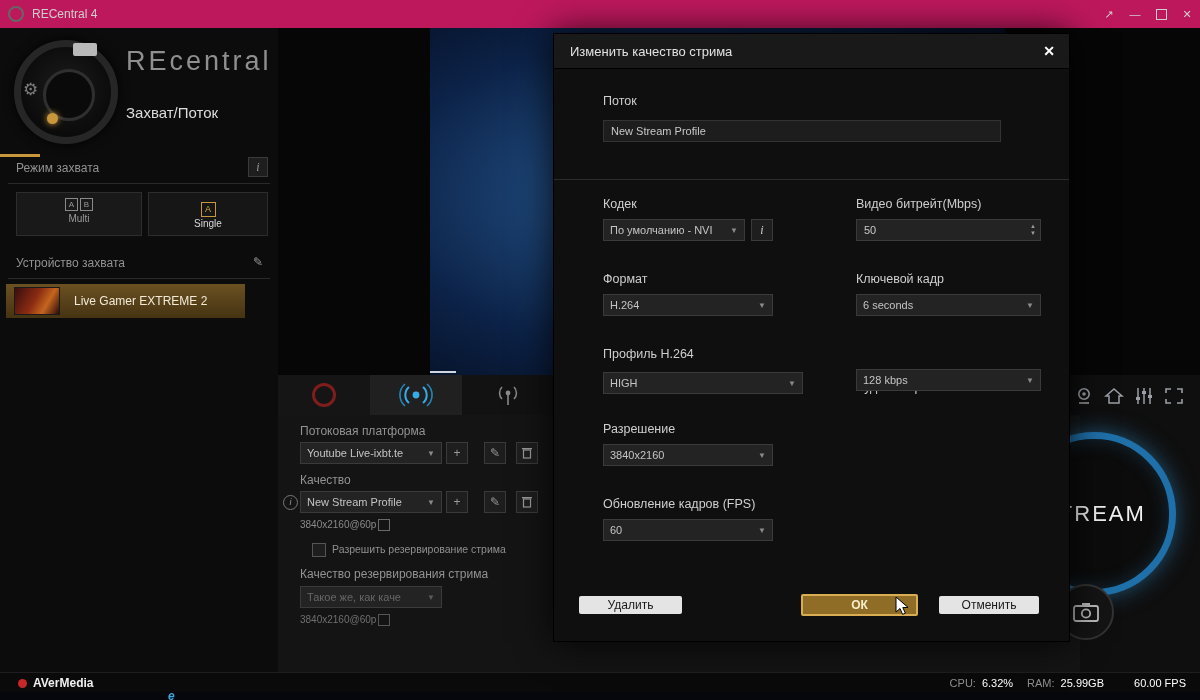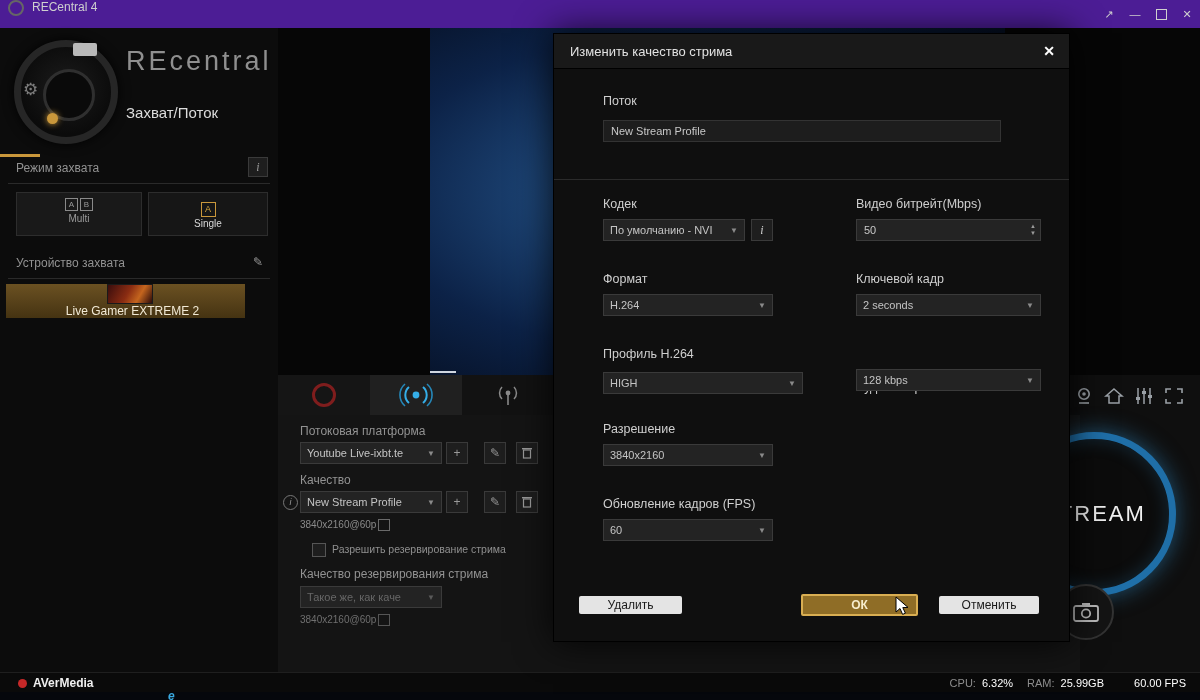--- a/index.html
+++ b/index.html
@@ -15,21 +15,21 @@
   .winbtn{width:26px;height:28px;display:flex;align-items:center;justify-content:center;color:#cfcfcf;font-size:11px;}
   .tab{width:92px;height:40px;display:flex;align-items:center;justify-content:center;}
   .fieldlbl{font-size:12.5px;color:#cfcfcf;}
   .btn-light{background:#e4e4e4;color:#1a1a1a;font-size:12px;display:flex;align-items:center;justify-content:center;height:18px;border-radius:2px;}
   .btn-gold{background:#8f6d26;border:2px solid #d9ae52;color:#f7eccb;font-size:12px;font-weight:bold;display:flex;align-items:center;justify-content:center;height:18px;box-sizing:content-box;border-radius:2px;}
   .icon-sm{color:#9aa0a6;}
 </style>
 </head>
 <body>
 
-<div class="abs" style="left:0;top:0;width:1200px;height:28px;background:#4c1d95;border-bottom:1px solid #000;display:flex;">
+<div class="abs" style="left:0;top:0;width:1200px;height:28px;background:#be185d;border-bottom:1px solid #000;display:flex;align-items:center;">
   <div style="width:12px;height:12px;border-radius:50%;border:2px solid #666;margin-left:8px;"></div>
   <span style="color:#cfcfcf;font-size:12px;margin-left:8px;">RECentral 4</span>
   <div style="margin-left:auto;display:flex;">
     <div class="winbtn">↗</div>
     <div class="winbtn">—</div>
     <div class="winbtn">
       <span style="width:9px;height:9px;border:1px solid #cfcfcf;display:block;"></span>
     </div>
     <div class="winbtn">✕</div>
   </div>
@@ -68,21 +68,21 @@
     </div>
     <div style="font-size:10px;color:#d8d8d8;margin-top:1px;">Single</div>
   </div>
 
   <span class="abs lbl" style="left:16px;top:228px;">Устройство захвата</span>
   <div class="abs sqbtn" style="left:248px;top:224px;width:20px;height:20px;background:transparent;border:none;">
     <span>✎</span>
   </div>
   <div class="abs divider" style="left:8px;top:250px;width:262px;"></div>
 
-  <div class="abs" style="left:6px;top:256px;width:239px;height:34px;background:linear-gradient(#6b5122,#453312);display:flex;align-items:center;flex-direction:column;">
+  <div class="abs" style="left:6px;top:256px;width:239px;height:34px;background:linear-gradient(#6b5122,#453312);display:flex;align-items:center;">
     <div style="width:44px;height:26px;margin-left:8px;background:linear-gradient(120deg,#3a0d0d 0%,#8a2c12 45%,#c4651e 70%,#2a0a0a 100%);border:1px solid #1a1a1a;"></div>
     <span style="font-size:12px;color:#f2ead6;margin-left:14px;">Live Gamer EXTREME 2</span>
   </div>
 </div>
 
 <div class="abs" style="left:278px;top:28px;width:922px;height:347px;background:#060606;">
   <div class="abs" style="left:152px;top:0;width:575px;height:347px;background:radial-gradient(ellipse at 42% 48%, #2d5e93 0%, #1a3f6e 32%, #0c2247 62%, #050e20 100%);"></div>
   <div class="abs" style="left:152px;top:343px;width:26px;height:2px;background:#cfd6e0;"></div>
 </div>
 
@@ -270,21 +270,21 @@
   <div class="abs" style="left:302px;top:185px;width:185px;height:22px;background:#232323;border:1px solid #3a3a3a;box-sizing:border-box;display:flex;align-items:center;">
     <span style="font-size:11px;color:#c8c8c8;margin-left:7px;flex:1;">50</span>
     <span style="display:flex;flex-direction:column;margin-right:4px;line-height:7px;">
       <span style="font-size:6px;color:#9a9a9a;">▲</span>
       <span style="font-size:6px;color:#9a9a9a;">▼</span>
     </span>
   </div>
 
   <span class="abs fieldlbl" style="left:302px;top:238px;">Ключевой кадр</span>
   <div class="abs dd" style="left:302px;top:260px;width:185px;">
-    <span class="txt">2 seconds</span>
+    <span class="txt">6 seconds</span>
     <span class="caret">▼</span>
   </div>
 
   <span class="abs fieldlbl" style="left:302px;top:313px;margin-top:33px;">Аудио битрейт</span>
   <div class="abs dd" style="left:302px;top:335px;width:185px;">
     <span class="txt">128 kbps</span>
     <span class="caret">▼</span>
   </div>
 
   <div class="abs btn-light" style="left:25px;top:562px;width:103px;">

